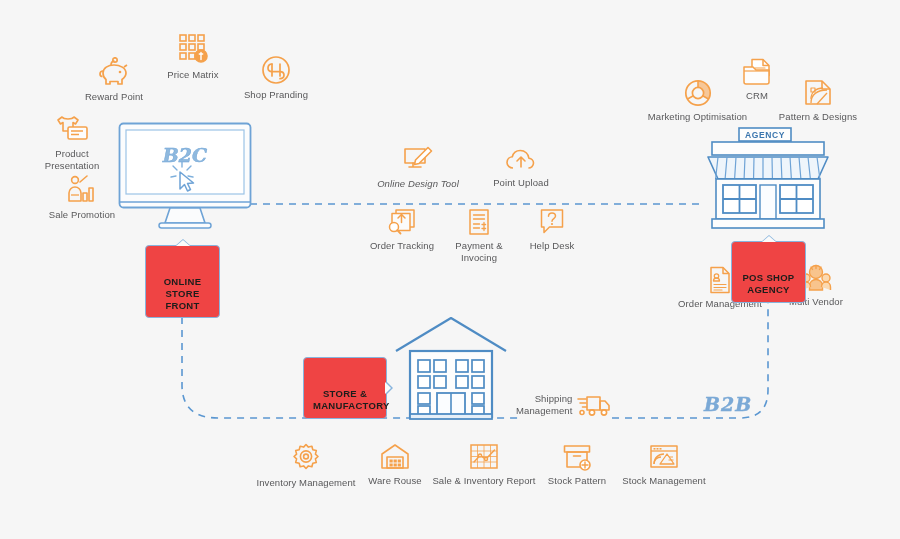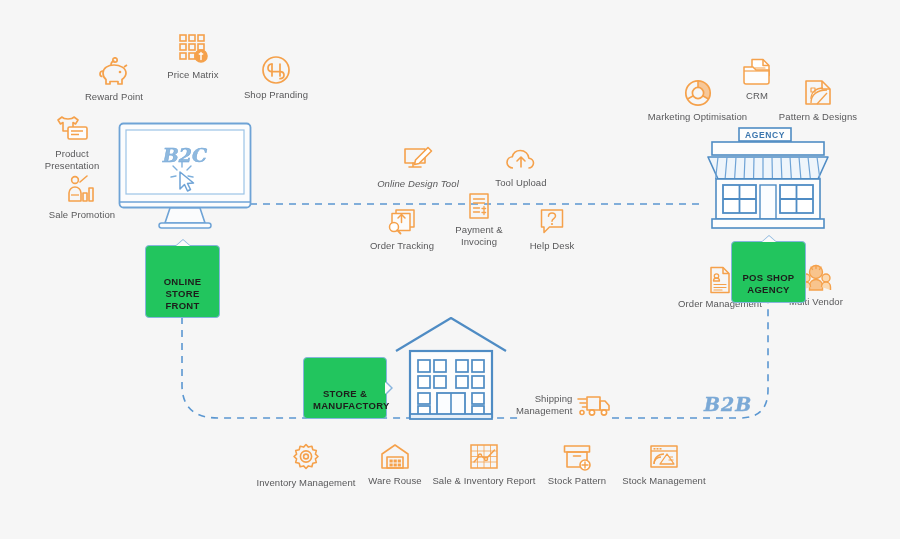--- a/index.html
+++ b/index.html
@@ -29,21 +29,21 @@
     white-space:pre-line;line-height:1.22;
     letter-spacing:.1px;
   }
   
   .feat.row{flex-direction:row;align-items:center;}
   .feat.row .cap{margin-top:0;margin-right:5px;text-align:right;}
 
   
   .badge{
     position:absolute;z-index:5;
-    background:#22c55e;
+    background:#ef4444;
     border:1.2px solid #87b4dd;
     border-radius:4px;
     color:#1d1d1b;
     font-size:9.5px;font-weight:bold;
     line-height:1.25;letter-spacing:.3px;
     text-align:center;
     padding:6px 9px;
     white-space:pre-line;
   }
   .badge .tip{position:absolute;width:0;height:0;}
@@ -203,38 +203,38 @@
     <span class="cap">Online Design Tool</span>
   </div>
 
   <div class="feat" style="left:487px;top:147px;width:68px;">
     <span class="glyph">
       <svg width="32" height="26" viewBox="0 0 32 26" fill="none" stroke="#f5a14b" stroke-width="1.6" stroke-linejoin="round">
         <path d="M8 21c-3.3 0-6-2.5-6-5.6 0-2.9 2.3-5.3 5.3-5.6C8.2 6 11.4 3.5 15.3 3.5c4.6 0 8.3 3.4 8.6 7.7 2.6.3 4.6 2.4 4.6 4.9 0 2.7-2.3 4.9-5.1 4.9"></path>
         <path d="M16 20V10M12 14l4-4 4 4" stroke-linecap="round"></path>
       </svg>
     </span>
-    <span class="cap">Tool Upload</span>
+    <span class="cap">Point Upload</span>
   </div>
 
   <div class="feat" style="left:366px;top:208px;width:72px;">
     <span class="glyph">
       <svg width="30" height="28" viewBox="0 0 30 28" fill="none" stroke="#f5a14b" stroke-width="1.5" stroke-linejoin="round">
         <rect x="9" y="2" width="18" height="17"></rect>
         <rect x="5" y="5.5" width="18" height="17" fill="#fbfbfb"></rect>
         <path d="M11 10 l3.5-3.5 L18 10" stroke-linecap="round"></path>
         <path d="M14.5 6.5v8" stroke-linecap="round"></path>
         <circle cx="7" cy="19" r="4.5" fill="#ffffff"></circle>
         <path d="M10.2 22.2 L13.5 25.5" stroke-width="1.8" stroke-linecap="round"></path>
       </svg>
     </span>
     <span class="cap">Order Tracking</span>
   </div>
 
-  <div class="feat" style="left:436px;top:192px;width:86px;">
+  <div class="feat" style="left:436px;top:208px;width:86px;">
     <span class="glyph">
       <svg width="24" height="28" viewBox="0 0 24 28" fill="none" stroke="#f5a14b" stroke-width="1.5" stroke-linejoin="round">
         <path d="M3 2h18v24H3z"></path>
         <path d="M6.5 7h11M6.5 11h11" stroke-width="1.3" stroke-linecap="round"></path>
         <path d="M6.5 16h6M6.5 20h6" stroke-width="1.3" stroke-linecap="round"></path>
         <path d="M17 14.5v8M15 16.5h3.6M15 20.5h3.6" stroke-width="1.3" stroke-linecap="round"></path>
       </svg>
     </span>
     <span class="cap">Payment &amp; Invocing</span>
   </div>

